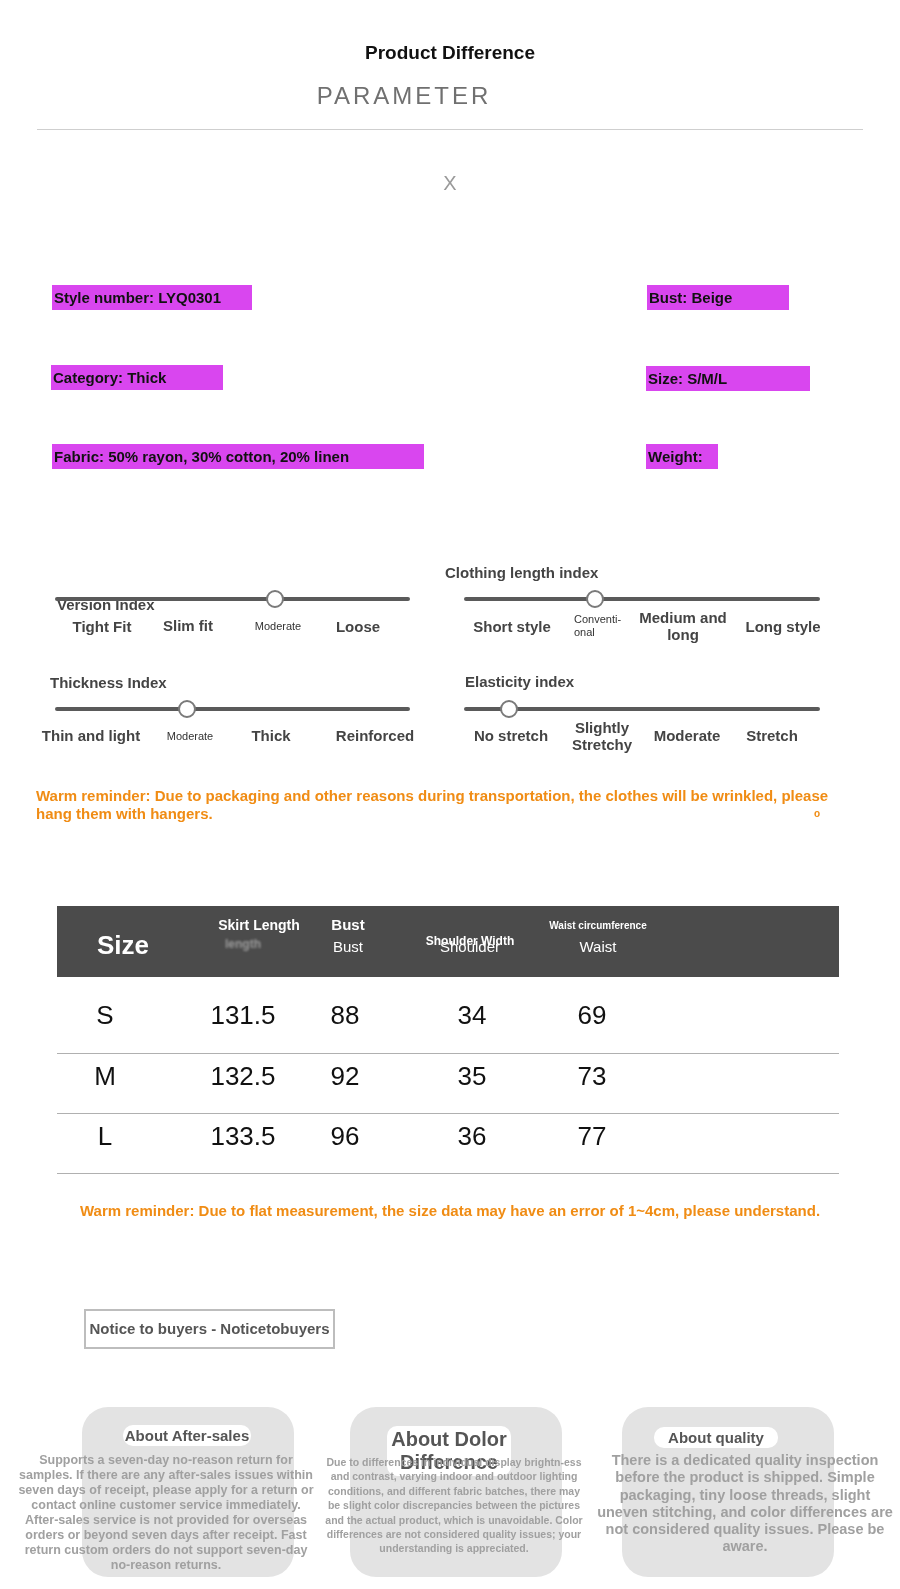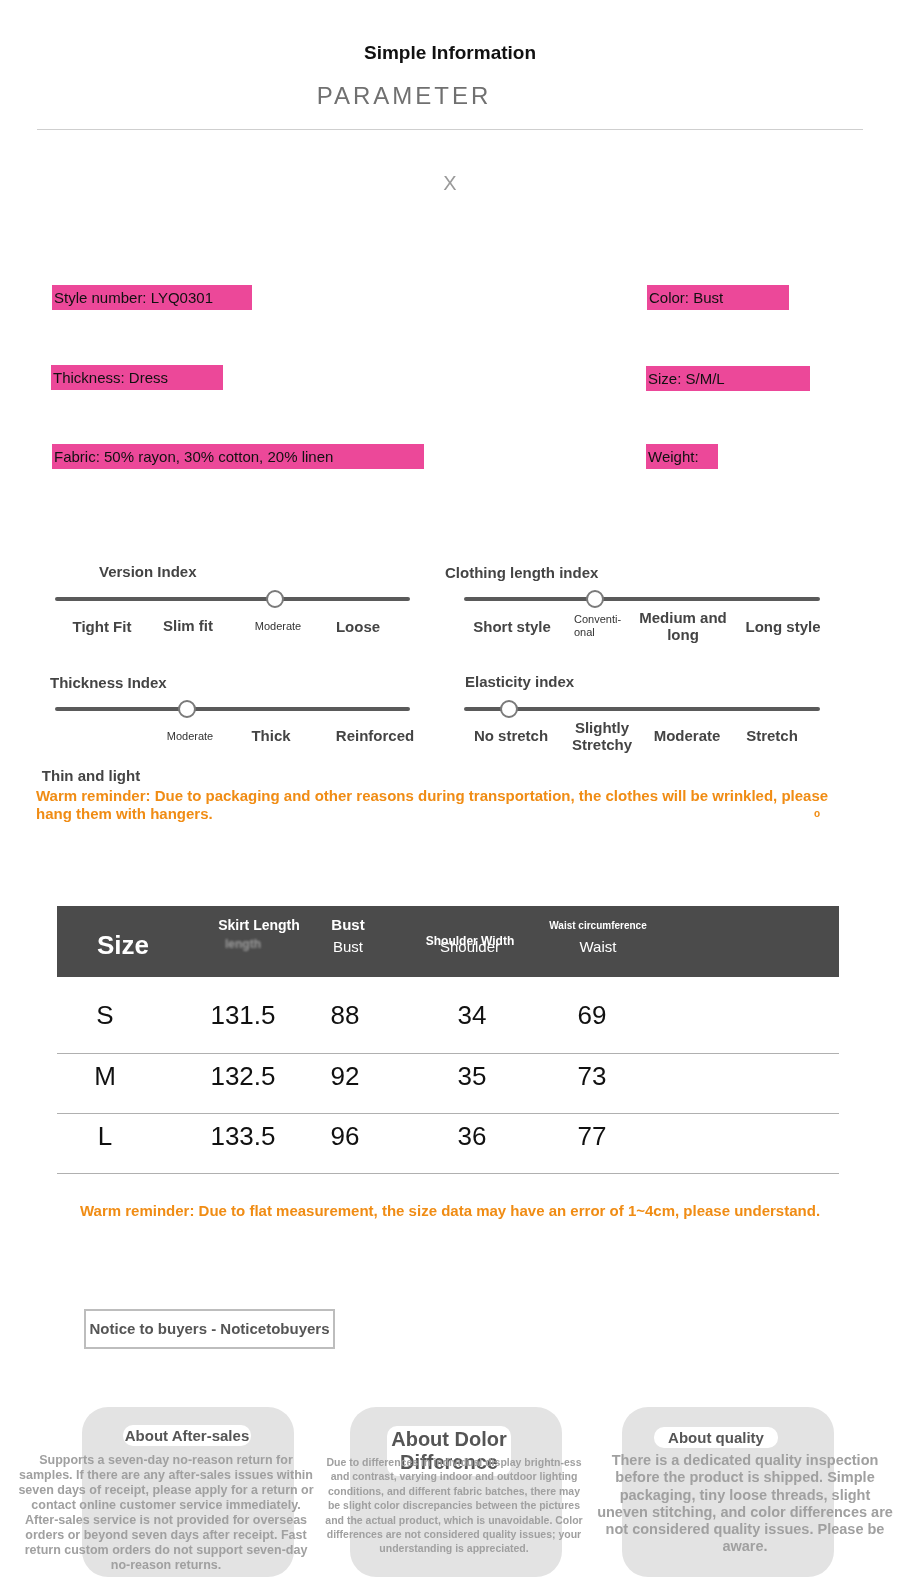--- a/index.html
+++ b/index.html
@@ -5,21 +5,21 @@
   * { box-sizing: border-box; margin: 0; padding: 0; }
   html, body { width: 900px; height: 1589px; background: #ffffff; overflow: hidden; }
   body { position: relative; font-family: "Liberation Sans", "DejaVu Sans", sans-serif; color: #111; }
   .abs { position: absolute; }
 
   .title { left: 0; width: 900px; top: 42px; text-align: center; font-size: 19px; font-weight: bold; color: #111; }
   .subtitle { left: 0; width: 808px; top: 82px; text-align: center; font-size: 24px; letter-spacing: 3px; color: #707070; font-weight: normal; }
   .divider { left: 37px; width: 826px; top: 129px; height: 1px; background: #cfcfcf; }
   .xmark { left: 0; width: 900px; top: 172px; text-align: center; font-size: 20px; color: #9a9a9a; }
 
-  .info { font-size: 15px; font-weight: normal; color: #111; background: #ec4899; padding: 4px 2px; }
+  .info { font-size: 15px; font-weight: bold; color: #111; background: #d946ef; padding: 4px 2px; }
 
   .slider-title { font-size: 15px; color: #444; font-weight: bold; }
   .track { height: 4px; background: #5a5a5a; border-radius: 2px; }
   .thumb { width: 18px; height: 18px; border-radius: 50%; border: 2px solid #7a7a7a; background: #ffffff; }
   .opt { font-size: 15px; font-weight: bold; color: #444; text-align: center; line-height: 17px; }
   .opt.small { font-size: 11px; font-weight: normal; line-height: 13px; color: #333; }
 
   .warm { color: #f08c14; font-weight: bold; font-size: 15px; line-height: 18px; }
 
   .table-head { left: 57px; top: 906px; width: 782px; height: 71px; background: #4b4b4b; }
@@ -29,53 +29,53 @@
 
   .notice-box { left: 84px; top: 1309px; width: 251px; height: 40px; border: 2px solid #bdbdbd; font-size: 15px; font-weight: bold; color: #555; text-align: center; line-height: 36px; }
 
   .card { width: 212px; height: 170px; background: #e3e3e3; border-radius: 26px; }
   .card-tag { background: #ffffff; border-radius: 10px; font-size: 15px; font-weight: bold; color: #555; text-align: center; padding: 2px 0; }
   .card-text { color: #a0a0a0; text-align: center; font-weight: bold; }
 </style>
 </head>
 <body>
 
-<div class="abs title">Simple Information</div>
+<div class="abs title">Product Difference</div>
 <div class="abs subtitle">PARAMETER</div>
 <div class="abs divider"></div>
 <div class="abs xmark">X</div>
 
 <div class="abs info" style="left:52px; top:285px; width:200px;">Style number: LYQ0301</div>
-<div class="abs info" style="left:647px; top:285px; width:142px;">Color: Bust</div>
-<div class="abs info" style="left:51px; top:365px; width:172px;">Thickness: Dress</div>
+<div class="abs info" style="left:647px; top:285px; width:142px;">Bust: Beige</div>
+<div class="abs info" style="left:51px; top:365px; width:172px;">Category: Thick</div>
 <div class="abs info" style="left:646px; top:366px; width:164px;">Size: S/M/L</div>
 <div class="abs info" style="left:52px; top:444px; width:372px;">Fabric: 50% rayon, 30% cotton, 20% linen</div>
 <div class="abs info" style="left:646px; top:444px; width:72px;">Weight:</div>
 
-<div class="abs slider-title" style="left:57px; top:563px;margin-left:42px;">Version Index</div>
+<div class="abs slider-title" style="left:57px; top:596px;">Version Index</div>
 <div class="abs track" style="left:55px; top:597px; width:355px;"></div>
 <div class="abs thumb" style="left:266px; top:590px;"></div>
 <div class="abs opt" style="left:62px; top:618px; width:80px;">Tight Fit</div>
 <div class="abs opt" style="left:150px; top:617px; width:76px;">Slim fit</div>
 <div class="abs opt small" style="left:245px; top:620px; width:66px;">Moderate</div>
 <div class="abs opt" style="left:325px; top:618px; width:66px;">Loose</div>
 
 <div class="abs slider-title" style="left:445px; top:564px;">Clothing length index</div>
 <div class="abs track" style="left:464px; top:597px; width:356px;"></div>
 <div class="abs thumb" style="left:586px; top:590px;"></div>
 <div class="abs opt" style="left:470px; top:618px; width:84px;">Short style</div>
 <div class="abs opt small" style="left:574px; top:613px; width:60px; text-align:left; white-space:pre-line;">Conventi-
 onal</div>
 <div class="abs opt" style="left:636px; top:609px; width:94px;">Medium and long</div>
 <div class="abs opt" style="left:744px; top:618px; width:78px;">Long style</div>
 
 <div class="abs slider-title" style="left:50px; top:674px;">Thickness Index</div>
 <div class="abs track" style="left:55px; top:707px; width:355px;"></div>
 <div class="abs thumb" style="left:178px; top:700px;"></div>
-<div class="abs opt" style="left:40px; top:727px; width:102px;margin-top:40px;">Thin and light</div>
+<div class="abs opt" style="left:40px; top:727px; width:102px;">Thin and light</div>
 <div class="abs opt small" style="left:158px; top:730px; width:64px;">Moderate</div>
 <div class="abs opt" style="left:244px; top:727px; width:54px;">Thick</div>
 <div class="abs opt" style="left:332px; top:727px; width:86px;">Reinforced</div>
 
 <div class="abs slider-title" style="left:465px; top:673px;">Elasticity index</div>
 <div class="abs track" style="left:464px; top:707px; width:356px;"></div>
 <div class="abs thumb" style="left:500px; top:700px;"></div>
 <div class="abs opt" style="left:468px; top:727px; width:86px;">No stretch</div>
 <div class="abs opt" style="left:567px; top:719px; width:70px;">Slightly Stretchy</div>
 <div class="abs opt" style="left:645px; top:727px; width:84px;">Moderate</div>

